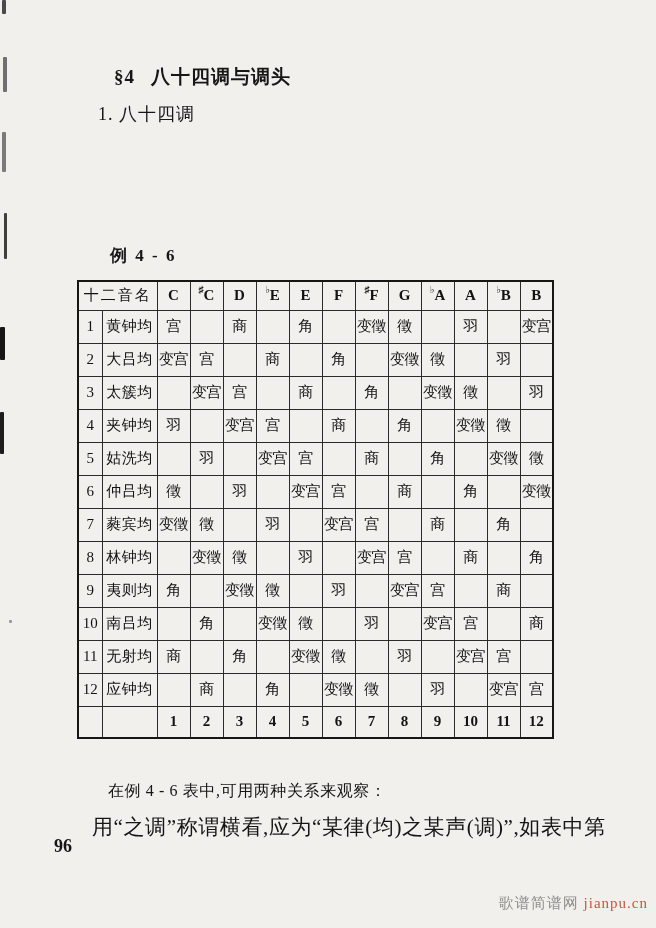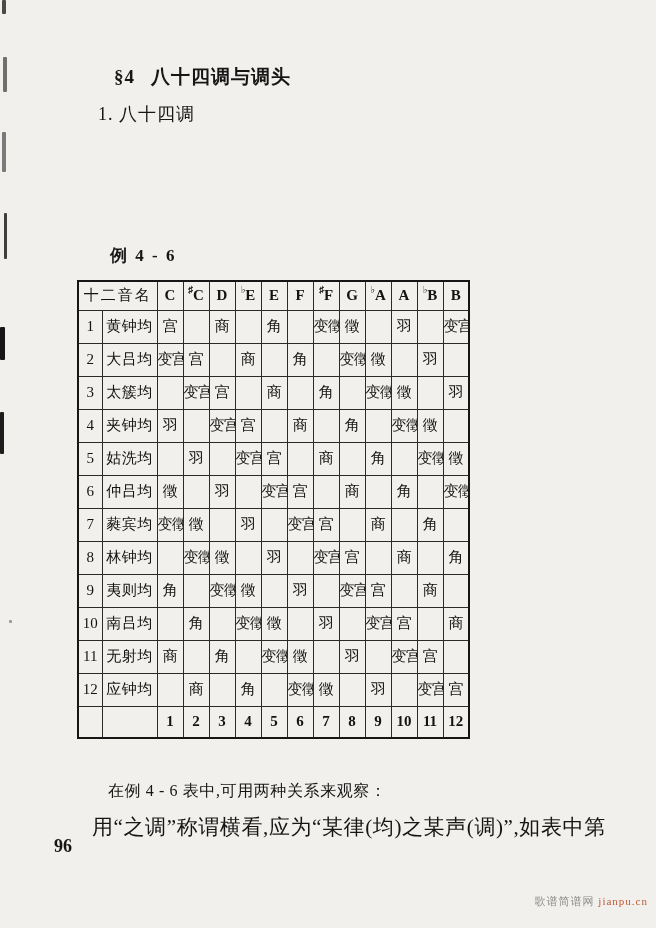--- a/index.html
+++ b/index.html
@@ -19,38 +19,38 @@
   .sec-heading .gap{display:inline-block;width:16px;}
   .sub-heading{left:98px;top:102px;font-size:18px;letter-spacing:1px;white-space:nowrap;}
   
   .para{left:74px;top:130px;width:520px;font-size:17.5px;letter-spacing:0.6px;}
   .para .pline{height:32px;line-height:32px;white-space:nowrap;}
   .para .pline.indent{text-indent:35px;}
   sup{font-size:10px;line-height:0;}
   .example-label{left:98px;top:244px;font-size:17px;font-weight:bold;letter-spacing:2px;margin-left:12px;}
   
   .t84{position:absolute;left:77px;top:280px;border-collapse:collapse;table-layout:fixed;
-       width:393px;border:2px solid #161616;background:transparent;}
+       width:477px;border:2px solid #161616;background:transparent;}
   .t84 td{border:1px solid #2b2b2b;text-align:center;padding:0;overflow:hidden;
           white-space:nowrap;font-size:15px;color:#131313;}
   .t84 tr.hr1{height:29px;}
   .t84 tr.hr2{height:32px;}
   .t84 tr.dr{height:33px;}
   .t84 tr.fr{height:32px;}
   .t84 td.lbl{letter-spacing:2px;}
   .t84 td.pitch{font-weight:600;}
   .t84 td.pitch sup{font-size:10px;position:relative;top:-1px;}
   .t84 td.name{letter-spacing:0.5px;}
   .t84 td.tone{letter-spacing:-0.5px;}
   .t84 td.fnum{font-weight:600;}
   
   .obs1{left:108px;top:781px;font-size:16px;letter-spacing:0.6px;white-space:nowrap;}
   .obs2{left:92px;top:813px;font-size:21px;letter-spacing:0.6px;white-space:nowrap;}
   .page-number{left:54px;top:836px;font-size:18px;font-weight:600;}
-  .watermark{right:8px;top:894px;font-size:11px;letter-spacing:1px;white-space:nowrap;}
+  .watermark{right:8px;top:894px;font-size:15px;letter-spacing:1px;white-space:nowrap;}
 </style>
 </head>
 <body>
 
 <div class="artifact" style="left:2px;top:0;width:4px;height:14px;background:#4a4a4a;"></div>
 <div class="artifact" style="left:3px;top:57px;width:4px;height:35px;background:#6f6f6f;"></div>
 <div class="artifact" style="left:2px;top:132px;width:4px;height:40px;background:#7a7a7a;"></div>
 <div class="artifact" style="left:4px;top:213px;width:3px;height:46px;background:#3f3f3f;"></div>
 <div class="artifact" style="left:0;top:327px;width:5px;height:33px;background:#161616;"></div>
 <div class="artifact" style="left:0;top:412px;width:4px;height:42px;background:#1d1d1d;"></div>

